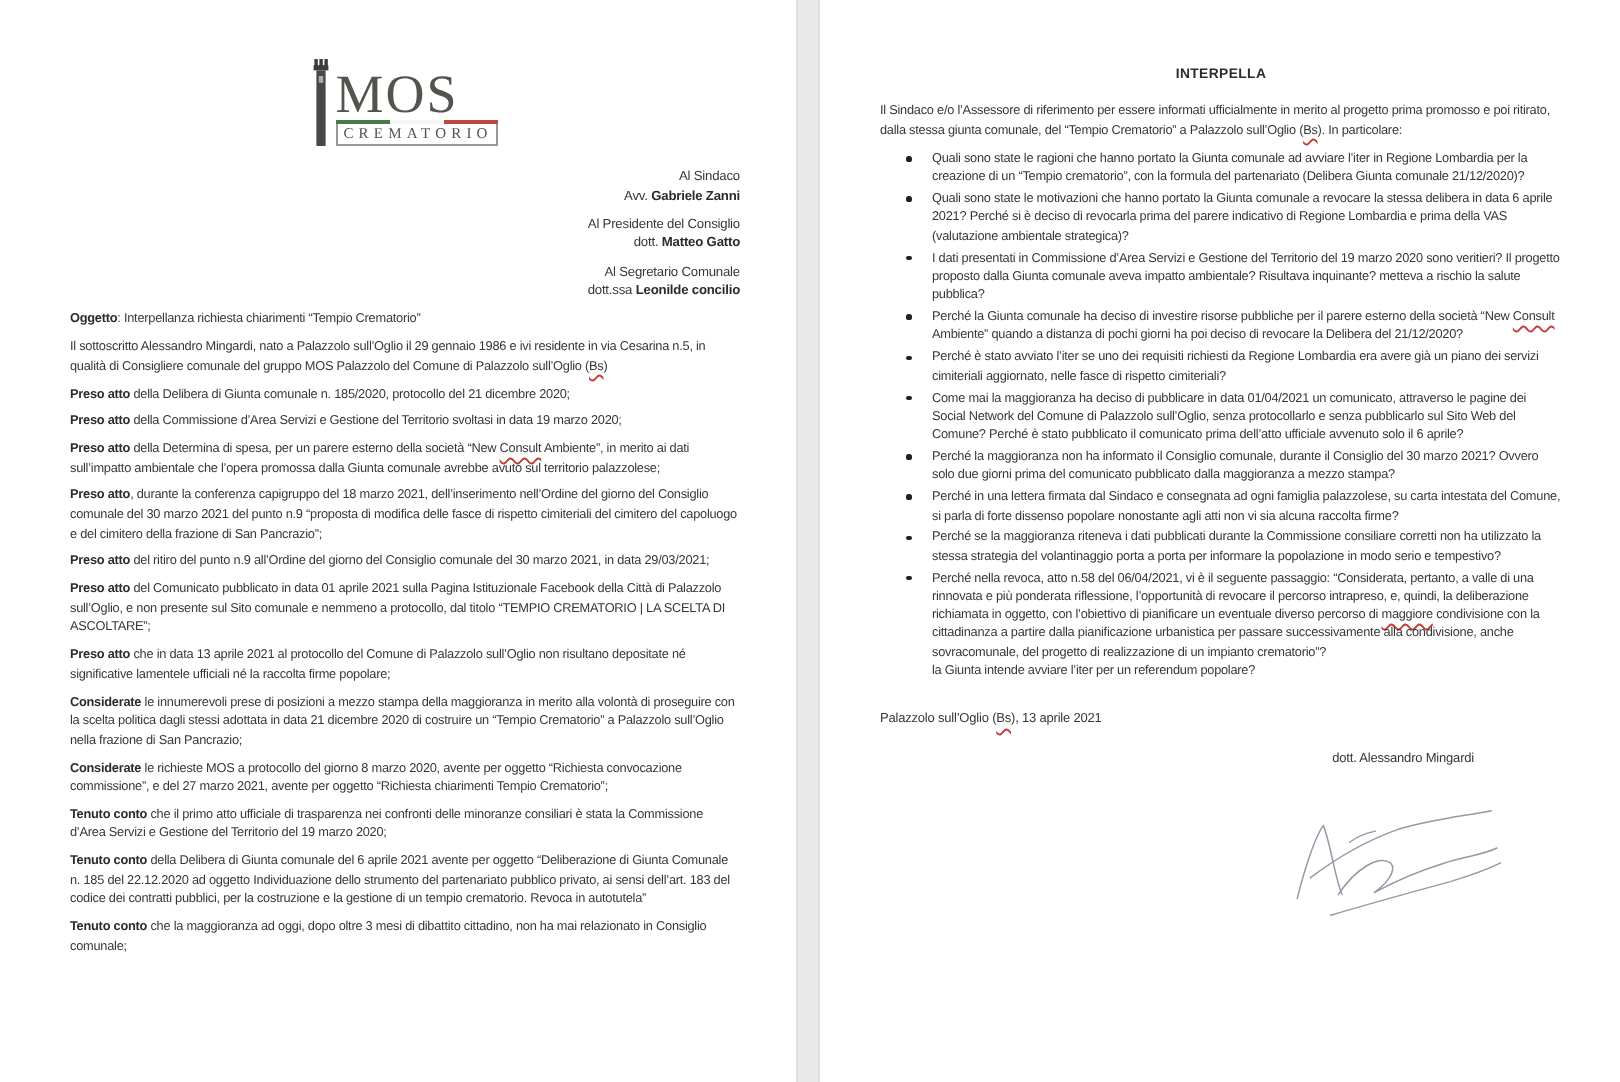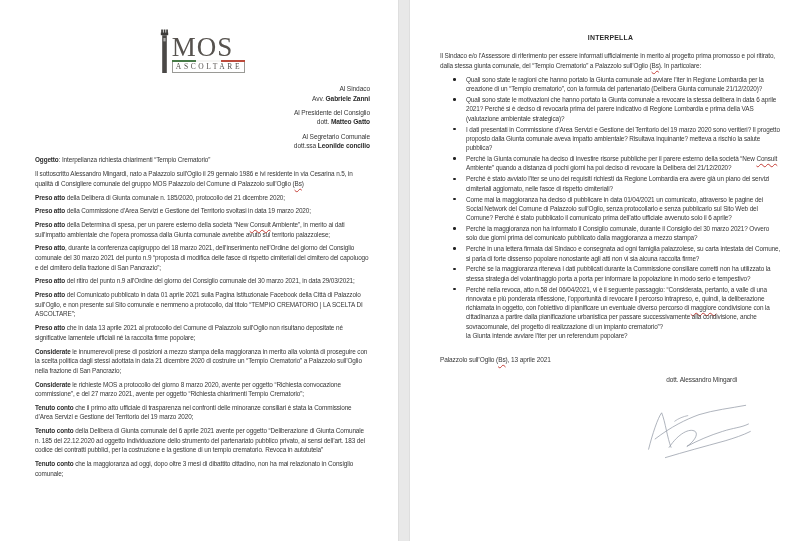--- a/index.html
+++ b/index.html
@@ -91,21 +91,21 @@
         <rect x="2.2" y="6.2" width="4.6" height="37.8" fill="#4a4846"></rect>
         <rect x="3.4" y="9" width="2.2" height="3.4" fill="#ffffff" opacity="0.55"></rect>
       </svg>
       <div class="logo-text">
         <div class="logo-mos">MOS</div>
         <div class="logo-stripe">
           <span class="stripe-green"></span>
           <span class="stripe-white"></span>
           <span class="stripe-red"></span>
         </div>
-        <div class="logo-sub">ASCOLTARE</div>
+        <div class="logo-sub">CREMATORIO</div>
       </div>
     </div>
 
     <div class="recipients">
       <div class="recipient">
         <span>Al Sindaco</span><br>
         <span>Avv. </span><b>Gabriele Zanni</b>
       </div>
       <div class="recipient">
         <span>Al Presidente del Consiglio</span><br>

